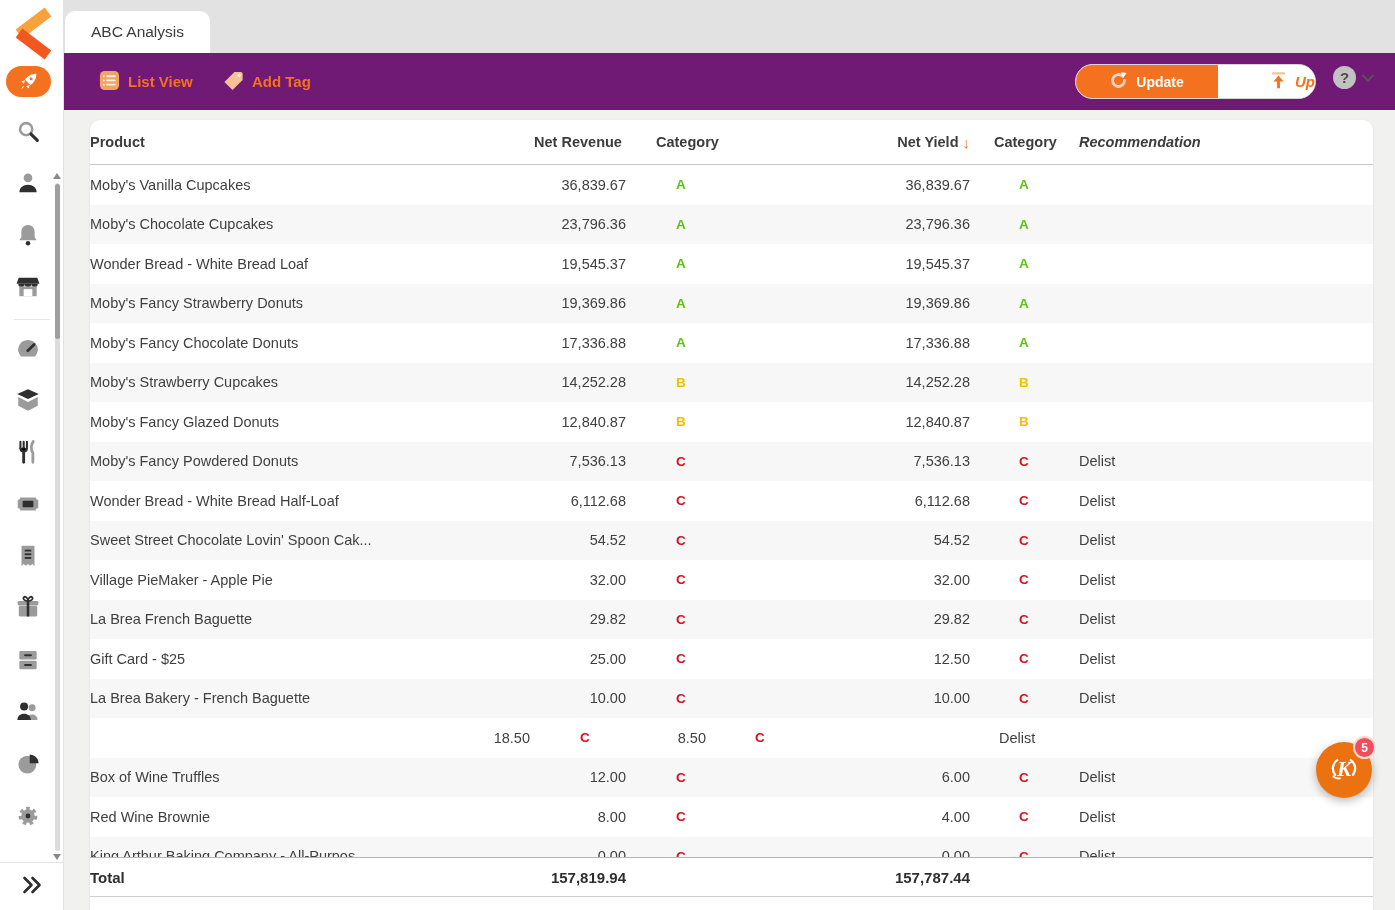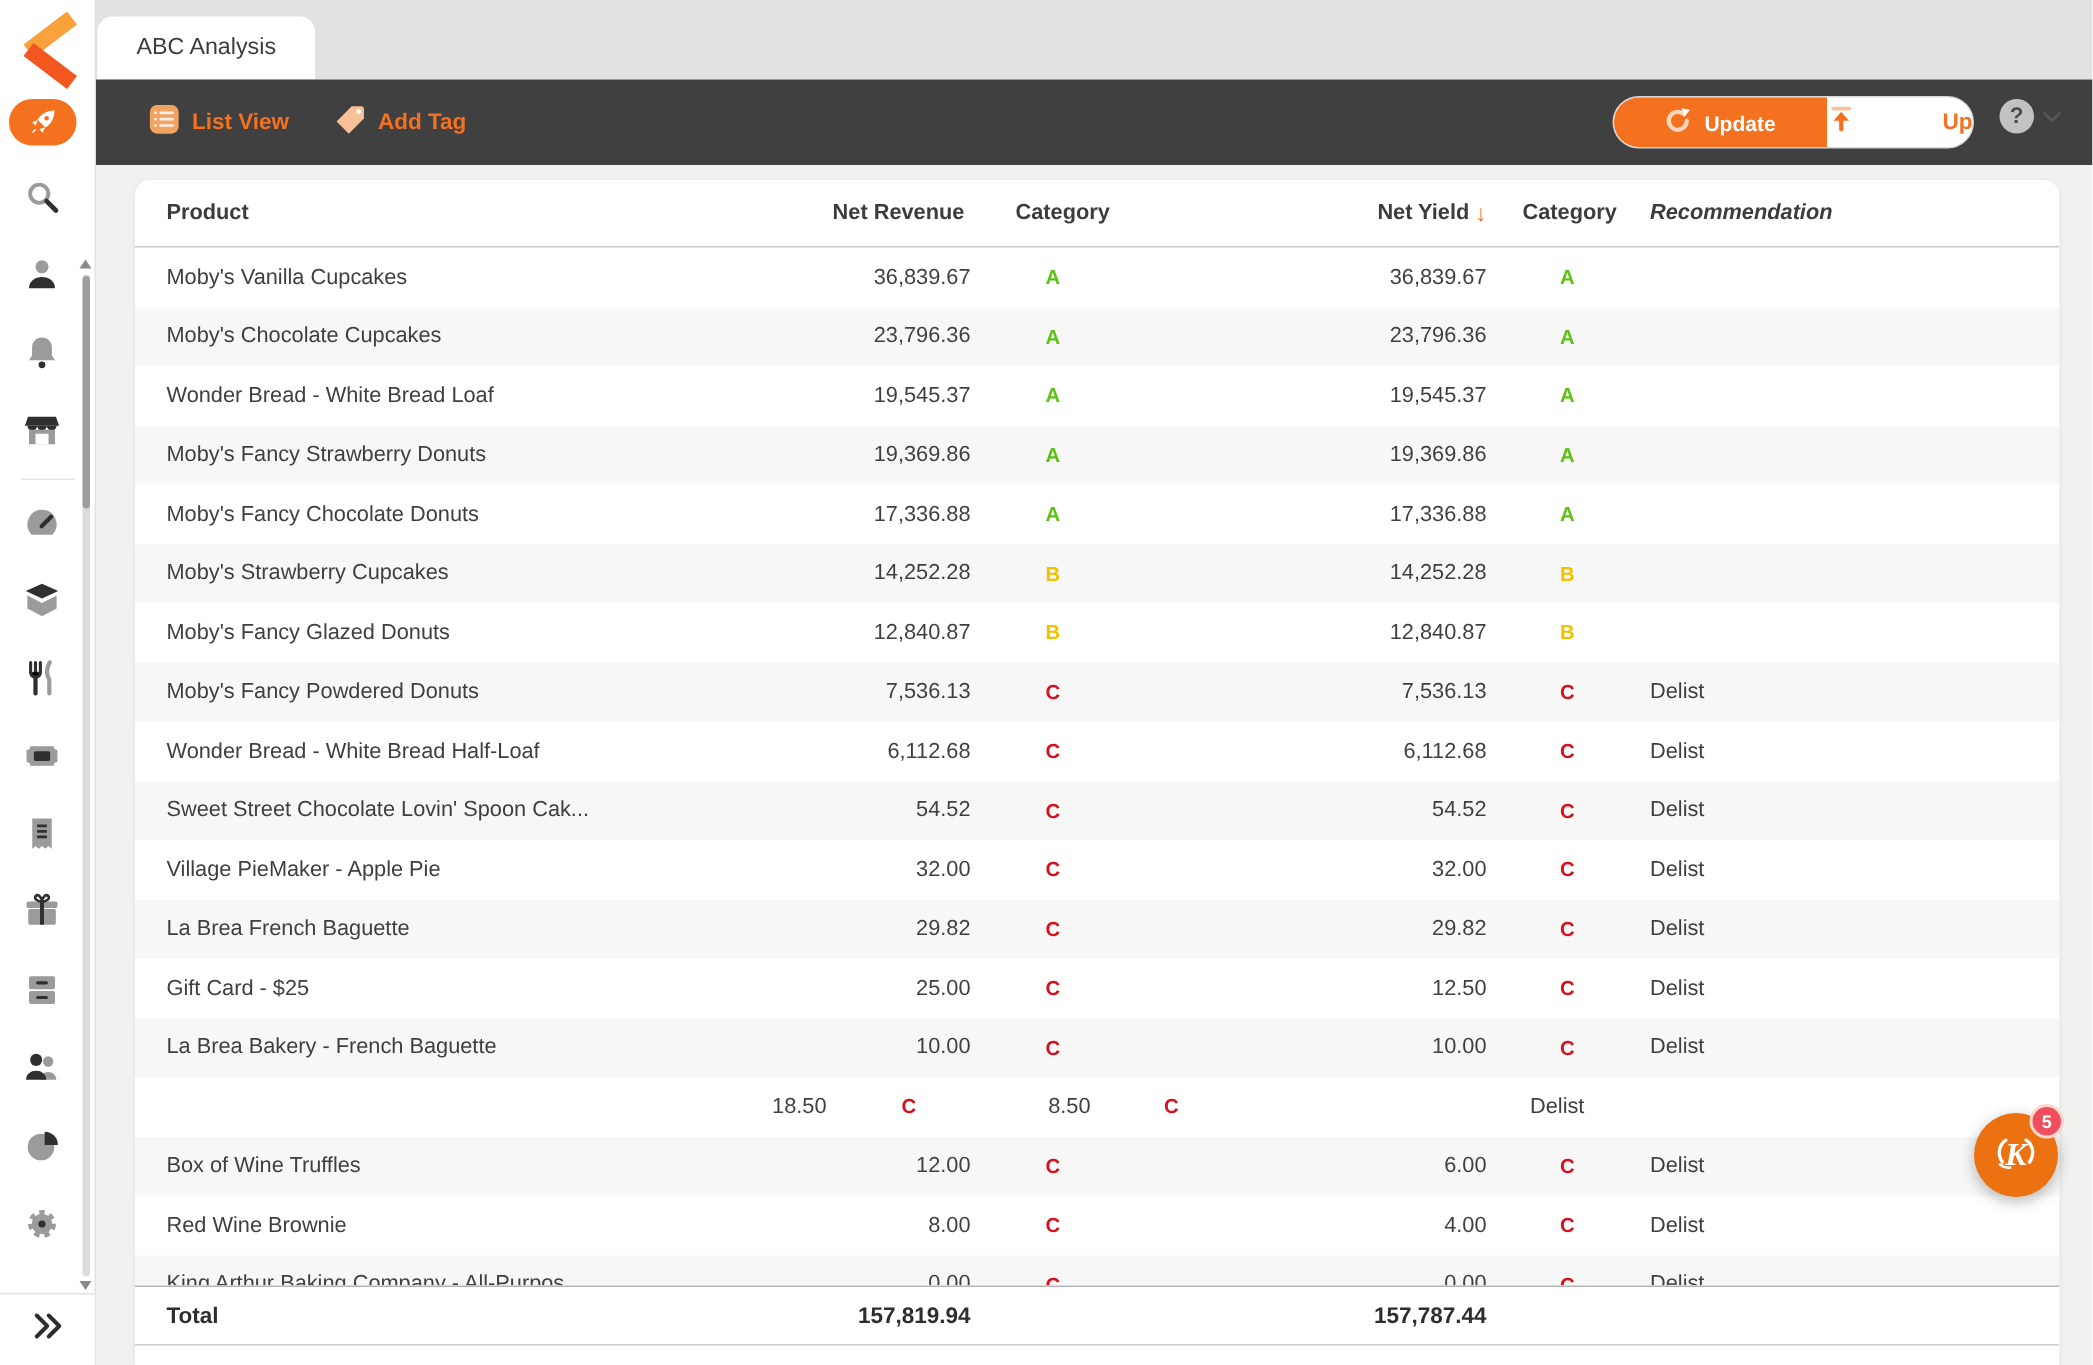--- a/index.html
+++ b/index.html
@@ -27,46 +27,46 @@
                display:flex; align-items:center; justify-content:center; background:#fff; }
   .sb-footer svg { width:24px; height:24px; }
 
   
   .main { position:absolute; left:64px; top:0; width:1331px; height:910px; }
   .tabbar { position:relative; height:53px; background:#e2e2e2; }
   .tab { position:absolute; left:1px; top:11px; width:145px; height:42px; background:#fff;
          border-radius:10px 10px 0 0; display:flex; align-items:center; justify-content:center;
          font-size:15.5px; color:#3c3c3c; cursor:pointer; }
 
-  .toolbar { position:relative; height:57px; background:#404040; }
+  .toolbar { position:relative; height:57px; background:#701a75; }
   .tool-btn { position:absolute; top:0; height:57px; display:flex; align-items:center; gap:7px;
               color:#f4711f; font-size:15px; font-weight:bold; cursor:pointer; }
   .tool-btn svg { width:23px; height:23px; }
   #btn-list-view { left:34px; }
   #btn-add-tag { left:158px; }
 
   .btn-group { position:absolute; left:1011px; top:11px; width:241px; height:35px;
                border-radius:18px; display:flex; overflow:hidden; border:1px solid #d6d6d6; background:#fff; }
   .btn-update { width:143px; background:#f4711f; color:#fff; display:flex; align-items:center;
                 justify-content:center; gap:8px; font-size:14px; font-weight:bold; cursor:pointer; margin:-1px 0 -1px -1px; border-radius:18px 0 0 18px; }
   .btn-up { flex:1; background:#fff; color:#f4711f; display:flex; align-items:center;
-            justify-content:space-between; gap:7px; font-size:15px; font-weight:bold; cursor:pointer; }
+            justify-content:flex-end; gap:7px; font-size:15px; font-weight:bold; cursor:pointer;font-style:italic; }
   .btn-update svg, .btn-up svg { width:19px; height:19px; }
   .help-circle { position:absolute; left:1269px; top:13px; width:23px; height:23px; border-radius:50%;
                  background:#c2c2c2; color:#4c4c4c; font-weight:bold; font-size:15px;
                  display:flex; align-items:center; justify-content:center; cursor:pointer; }
   .help-chevron { position:absolute; left:1296px; top:17px; cursor:pointer; }
   .help-chevron svg { width:16px; height:16px; }
 
   .content { position:absolute; top:110px; left:0; width:1331px; height:800px; background:#f1f1ef; }
   .card { position:absolute; left:26px; top:10px; width:1283px; height:790px; background:#fff;
           border-radius:10px 10px 0 0; box-shadow:0 1px 3px rgba(0,0,0,.08);
           display:flex; flex-direction:column; overflow:hidden; }
 
-  .tgrid { display:grid; grid-template-columns:440px 96px 80px 264px 80px 1fr; align-items:center; padding:0 21px; }
+  .tgrid { display:grid; grid-template-columns:440px 96px 80px 264px 80px 1fr; align-items:center; padding:0 0; }
   .thead { height:45px; border-bottom:1px solid #c8c8c8; font-weight:bold; font-size:14.5px; color:#3c3c3c; }
   .th { cursor:pointer; }
   .th.num { text-align:center; }
   .th.cat1 { padding-left:30px; }
   .th.cat2 { padding-left:24px; }
   .th.rec { padding-left:29px;font-style:italic; }
   .th.sorted { display:flex; align-items:center; justify-content:flex-end; gap:4px; }
   .sort-arrow { color:#f4711f; font-size:15px; font-weight:bold; }
 
   .tbody { height:692px; overflow:hidden; }

